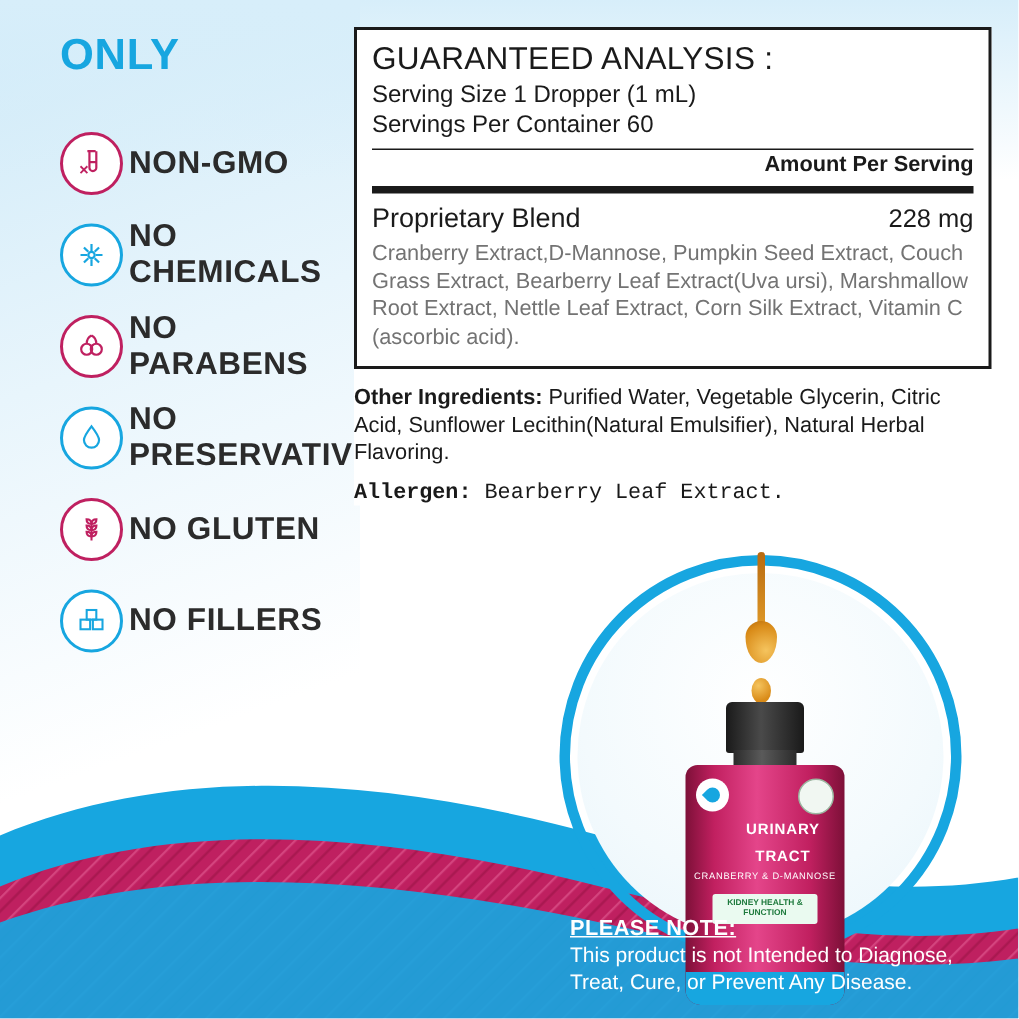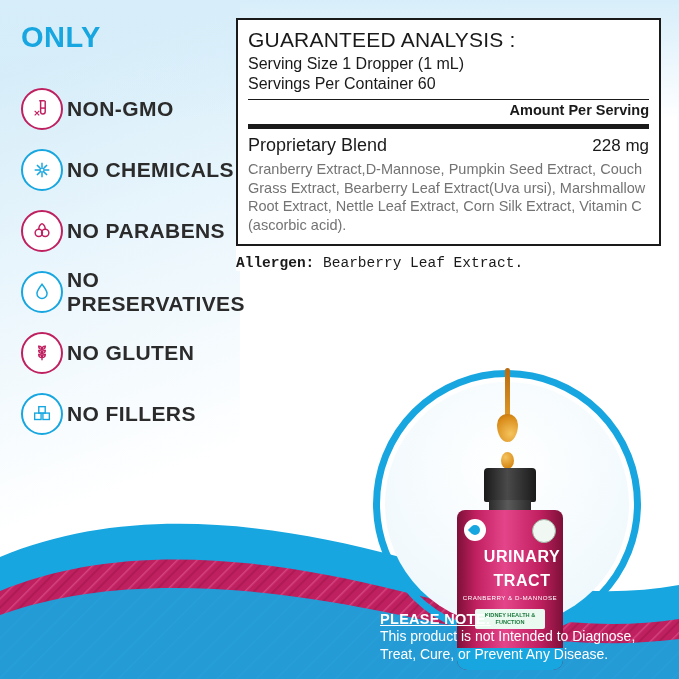--- a/index.html
+++ b/index.html
@@ -29,21 +29,21 @@
     z-index: 0;
   }
 
   
   .left-col {
     position: absolute;
     left: 0; top: 0;
     width: 238px;
     height: 679px;
     z-index: 3;
-    padding: 22px 0 0 21px;
+    padding: 22px 0 0 40px;
   }
   .brand {
     font-weight: bold;
     color: #17a6e0;
     line-height: 1.06;
     letter-spacing: 0.5px;
   }
   .brand .l1 { font-size: 29px; display: block; }
   .brand .l2 { font-size: 29px; display: block; }
 
@@ -239,21 +239,21 @@
   }
   .bottle-seal {
     position: absolute;
     right: 7px; top: 9px;
     width: 24px; height: 24px;
     border-radius: 50%;
     background: #f1f7f2;
     border: 1px solid #9bb5a0;
   }
   .bottle-title {
-    font-size: 16px;
+    font-size: 10px;
     font-weight: bold;
     letter-spacing: 0.6px;
     line-height: 1.02;
     margin-top: 8px;
     padding-left: 24px;
   }
   .bottle-sub {
     font-size: 6.2px;
     letter-spacing: 0.5px;
     margin-top: 4px;
@@ -433,20 +433,23 @@
     <div class="amount-row">Amount Per Serving</div>
     <div class="rule-thick"></div>
 
     <div class="blend-row">
       <div class="blend-name">Proprietary Blend</div>
       <div class="blend-amt">228 mg</div>
     </div>
     <div class="blend-list">Cranberry Extract,D-Mannose, Pumpkin Seed Extract, Couch Grass Extract, Bearberry Leaf Extract(Uva ursi), Marshmallow Root Extract, Nettle Leaf Extract, Corn Silk Extract, Vitamin C (ascorbic acid).</div>
   </div>
 
+  <div class="other-block">
+    <b>Other Ingredients:</b><span> Purified Water, Vegetable Glycerin, Citric Acid, Sunflower Lecithin(Natural Emulsifier), Natural Herbal Flavoring.</span>
+  </div>
 
   <div class="allergen-block">
     <b>Allergen:</b><span> Bearberry Leaf Extract.</span>
   </div>
 </div>
 
 <div class="please-note">
   <div class="pn-title">PLEASE NOTE:</div>
   <div class="pn-text">This product is not Intended to Diagnose, Treat, Cure, or Prevent Any Disease.</div>
 </div>

